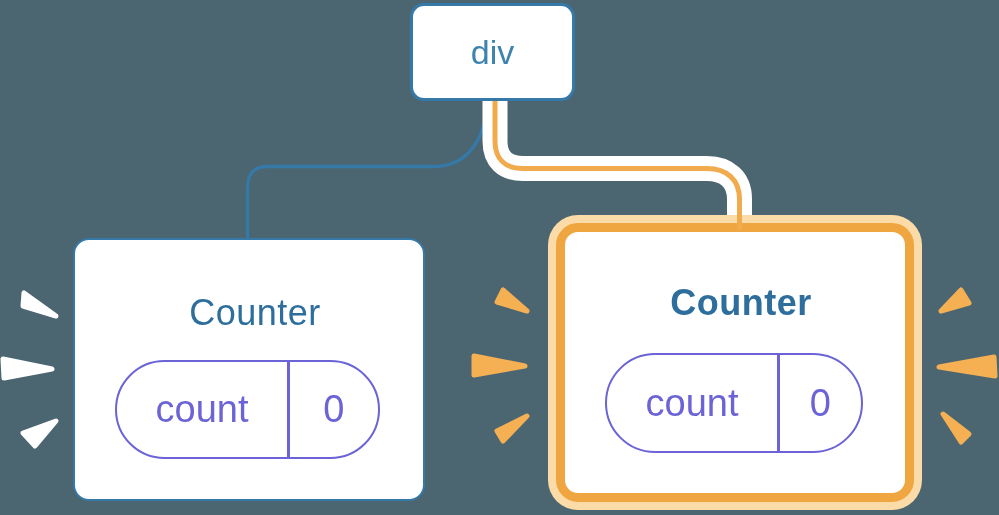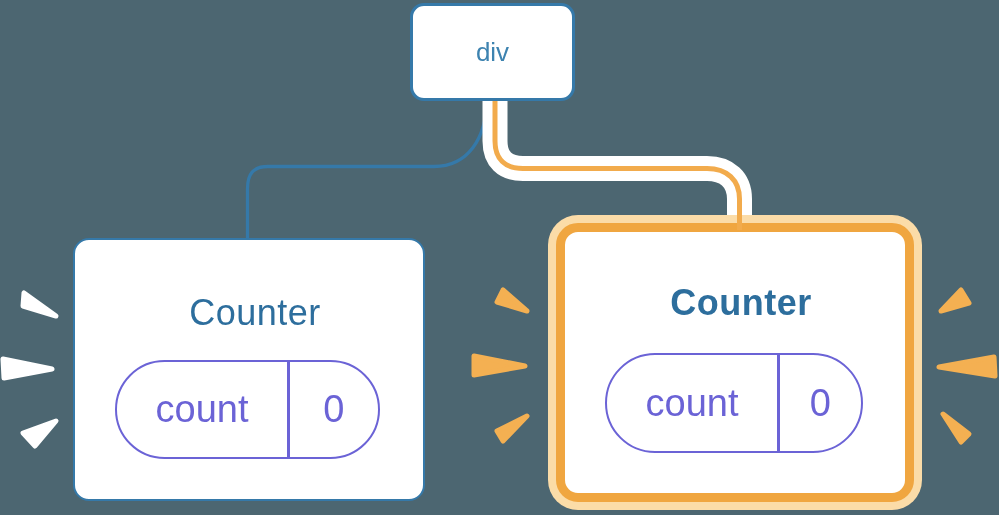--- a/index.html
+++ b/index.html
@@ -9,21 +9,21 @@
     font-family:"Liberation Sans", sans-serif;
   }
   .layer { position:absolute; left:0; top:0; }
 
   
   .node-root {
     position:absolute; left:410px; top:3px; width:165px; height:98px;
     box-sizing:border-box; background:#ffffff;
     border:3px solid #3579A9; border-radius:14px;
     display:flex; align-items:center; justify-content:center;
-    font-size:26px; color:#3D83B0;
+    font-size:34px; color:#3D83B0;
   }
 
   
   .card-left {
     position:absolute; left:73px; top:238px; width:352px; height:263px;
     box-sizing:border-box; background:#ffffff;
     border:2.5px solid #3579A9; border-radius:16px;
   }
   .card-title {
     position:absolute; left:12px; right:0; top:52px; text-align:center;

